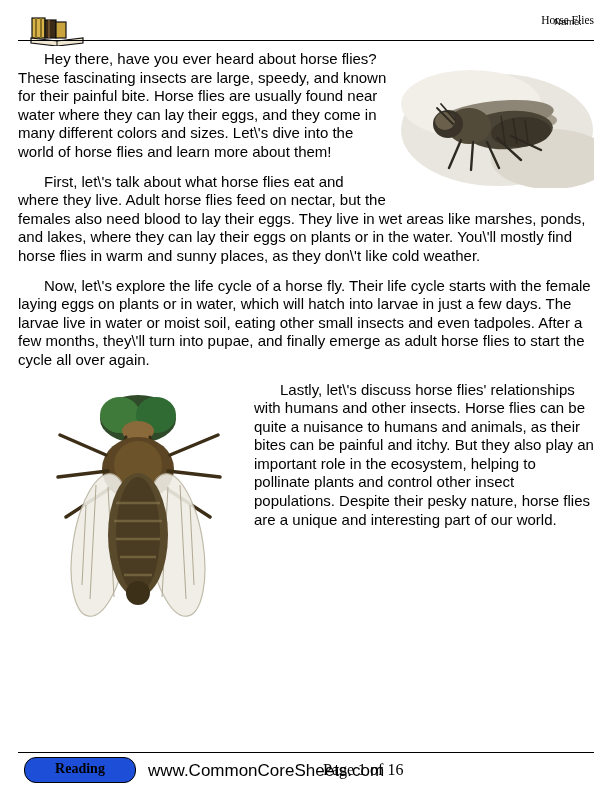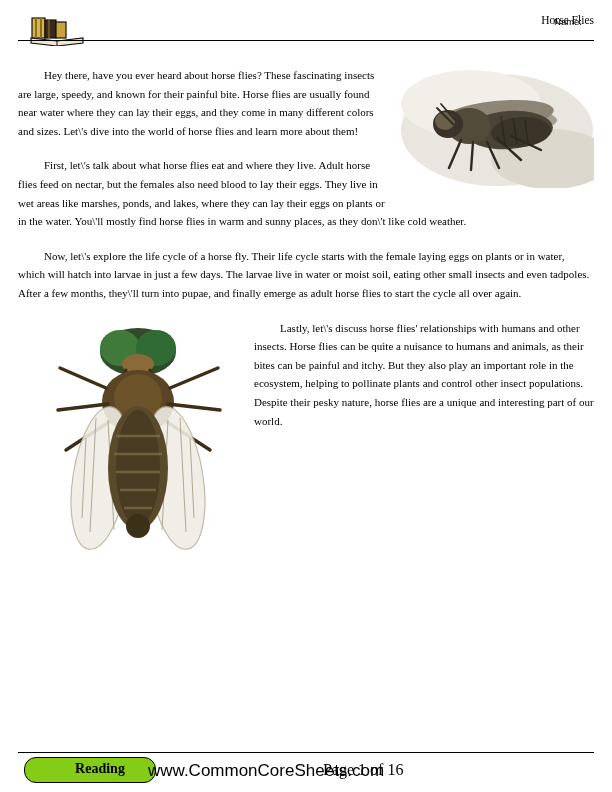--- a/index.html
+++ b/index.html
@@ -74,26 +74,26 @@
   
   .content {
     position: absolute;
     left: 18px;
     top: 50px;
     width: 576px;
     height: 690px;
   }
 
   p.para {
-    margin: 16px 0 11px 0;
-    font-size: 11px;
+    margin: 0 0 11px 0;
+    font-size: 15px;
     line-height: 18.6px;
     text-align: left;
     text-indent: 26px;
-    font-family: Liberation Serif, serif;
+    font-family: Liberation Sans, sans-serif;
   }
 
   
   .fly-photo-1 {
     float: right;
     width: 193px;
     height: 124px;
     margin: 14px 0 6px 14px;
     position: relative;
     overflow: hidden;
@@ -121,27 +121,26 @@
     height: 30px;
   }
   .subject-badge {
     position: absolute;
     left: 6px;
     top: 0px;
     width: 110px;
     height: 24px;
     border: 1.5px solid #000;
     border-radius: 12px;
-    background: #84cc16;
+    background: #1d4ed8;
     text-align: center;
     line-height: 22px;
     font-size: 14px;
     font-weight: bold;
     font-family: "Liberation Serif", serif;
-    padding-left: 20px;
   }
   .footer-site {
     position: absolute;
     left: 130px;
     top: 4px;
     font-size: 17px;
     font-family: "Liberation Sans", sans-serif;
   }
   .footer-page {
     position: absolute;

